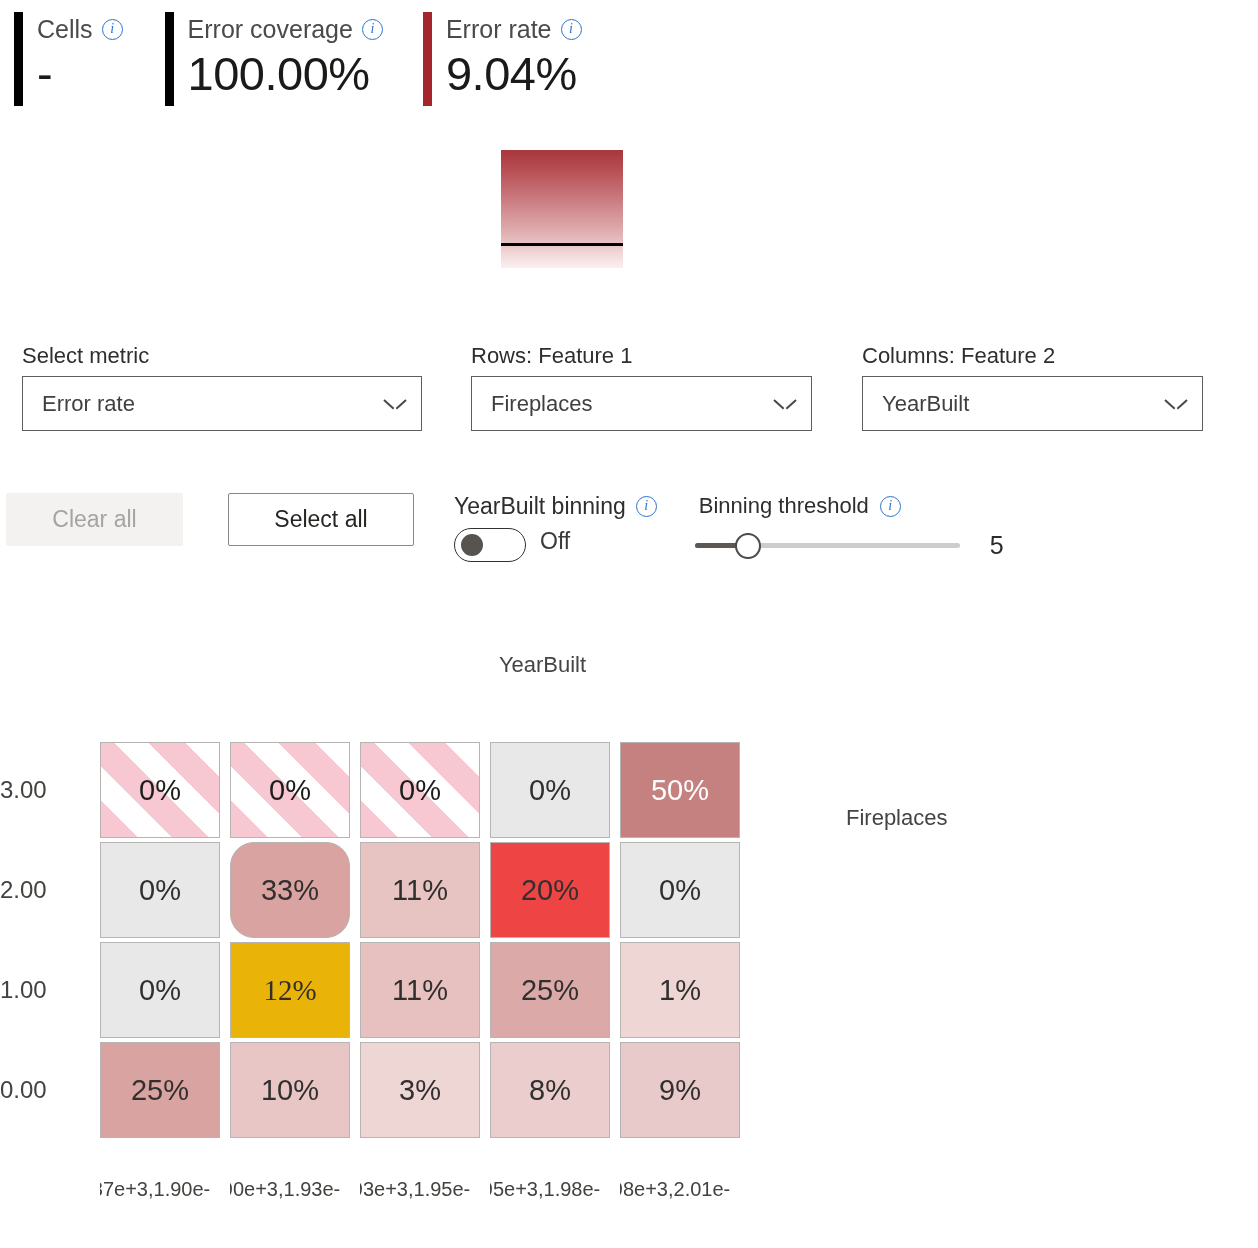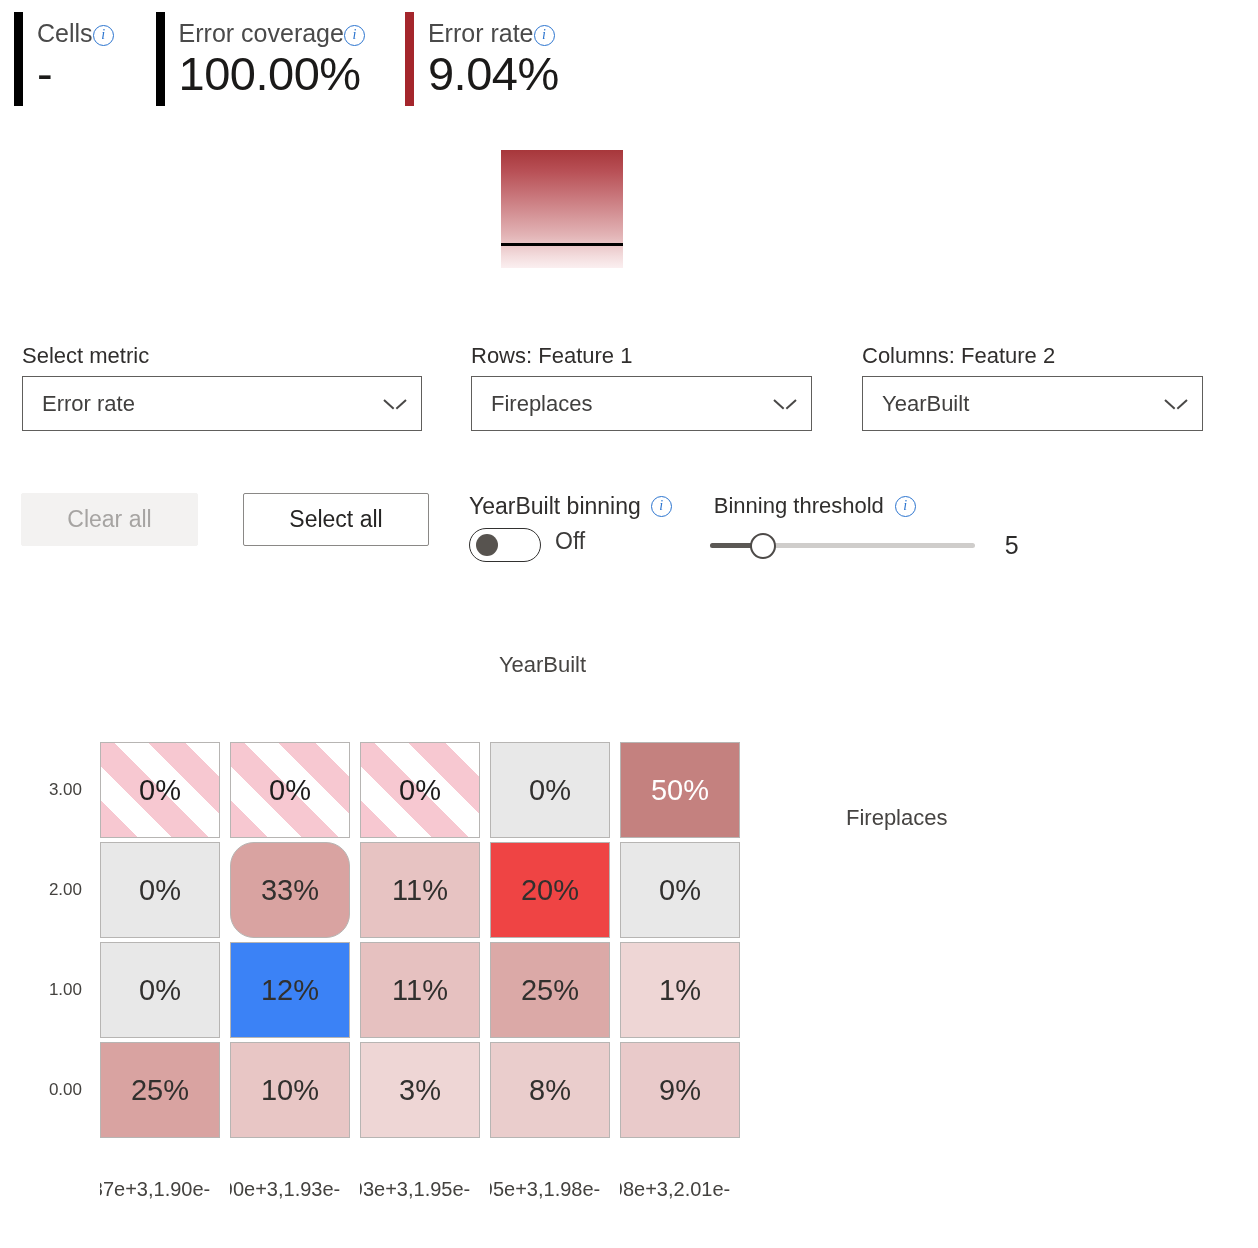--- a/index.html
+++ b/index.html
@@ -12,21 +12,21 @@
     overflow: hidden;
   }
   .page { position: relative; width: 1258px; height: 1248px; }
 
   
   .metrics { position: absolute; left: 14px; top: 12px; display: flex; align-items: flex-start; }
   .metric { display: flex; align-items: flex-start; }
   .metric-bar { width: 9px; height: 94px; margin-right: 14px; background: #000000; flex: none; }
   .metric-bar.accent { background: #a4262c; }
   .metric-body { display: flex; flex-direction: column; }
-  .metric-head { display: flex; align-items: flex-end; height: 34px; }
+  .metric-head { display: flex; align-items: center; gap: 9px; height: 34px; }
   .metric-label { font-size: 25px; color: #4a4a4a; font-weight: 400; line-height: 1; white-space: nowrap; }
   .metric-value { font-size: 47px; line-height: 1.18; color: #1b1a19; font-weight: 400; white-space: nowrap; letter-spacing: -0.5px; }
   .m-cells { margin-right: 42px; }
   .m-cov { margin-right: 40px; }
 
   .info-icon {
     width: 21px; height: 21px; border-radius: 50%;
     border: 1.7px solid #2b74cf; color: #2b74cf;
     font-size: 14px; font-style: italic;
     font-family: "Liberation Serif", serif;
@@ -56,21 +56,21 @@
   .chev::before, .chev::after {
     content: ""; position: absolute; top: 1px; width: 13px; height: 2px; background: #494847;
   }
   .chev::before { left: -1px; transform: rotate(42deg); transform-origin: left center; }
   .chev::after { right: -1px; transform: rotate(-42deg); transform-origin: right center; }
   .g-metric { width: 400px; margin-right: 41px; }
   .g-rows { width: 341px; margin-right: 42px; }
   .g-cols { width: 341px; }
 
   
-  .controls { position: absolute; left: 21px; top: 493px; display: flex; align-items: flex-start; }
+  .controls { position: absolute; left: 6px; top: 493px; display: flex; align-items: flex-start; }
   .btn {
     height: 53px; min-width: 177px; display: flex; align-items: center; justify-content: center;
     font-size: 23px; cursor: pointer; border-radius: 2px;
   }
   .btn-clear { background: #f3f2f1; color: #a6a4a2; border: 1px solid #f3f2f1; margin-right: 45px; }
   .btn-select { background: #ffffff; color: #262524; border: 1px solid #8a8886; width: 186px; min-width: 186px; margin-right: 40px; }
 
   .toggle-group { display: flex; flex-direction: column; margin-right: 38px; }
   .tg-head { display: flex; align-items: center; gap: 10px; margin-bottom: 8px; }
   .tg-label { font-size: 23px; color: #302e2d; white-space: nowrap; }
@@ -97,21 +97,21 @@
     border: 2.5px solid #4d4a48; cursor: pointer;
   }
   .sl-value { font-size: 25px; color: #2c2b2a; margin-left: 30px; }
 
   
   .hm-xtitle { position: absolute; left: 0; top: 652px; width: 1085px; text-align: center; font-size: 22px; color: #464442; }
   .hm-ytitle { position: absolute; left: 846px; top: 805px; font-size: 22px; color: #464442; }
 
   .grid-wrap { position: absolute; left: 0px; top: 742px; }
   .hm-row { display: flex; align-items: center; margin-bottom: 4px; }
-  .hm-rowlabel { width: 100px; text-align: right; padding-right: 18px; font-size: 17px; color: #44423f; }
+  .hm-rowlabel { width: 100px; text-align: left; padding-right: 18px; font-size: 24px; color: #44423f; }
   .cell {
     width: 120px; height: 96px; margin-right: 10px;
     border: 1px solid #b7b5b3;
     display: flex; align-items: center; justify-content: center;
     font-size: 29px; color: #31302e; cursor: pointer; position: relative; overflow: hidden;
   }
   .cell.light-text { color: #ffffff; }
   .cell.striped {
     background-color: #ffffff;
     background-image: repeating-linear-gradient(45deg,
@@ -270,21 +270,21 @@
         </div>
         <div class="cell" style="background-color: rgb(232, 232, 232);">
           <span>0%</span>
         </div>
       </div>
       <div class="hm-row">
         <div class="hm-rowlabel">1.00</div>
         <div class="cell" style="background-color: rgb(232, 232, 232);">
           <span>0%</span>
         </div>
-        <div class="cell" style="background-color: #3b82f6;">
+        <div class="cell" style="background-color: #eab308; font-family: Liberation Serif, serif;">
           <span>12%</span>
         </div>
         <div class="cell" style="background-color: rgb(230, 193, 192);">
           <span>11%</span>
         </div>
         <div class="cell" style="background-color: rgb(219, 169, 167);">
           <span>25%</span>
         </div>
         <div class="cell" style="background-color: rgb(238, 214, 213);">
           <span>1%</span>

